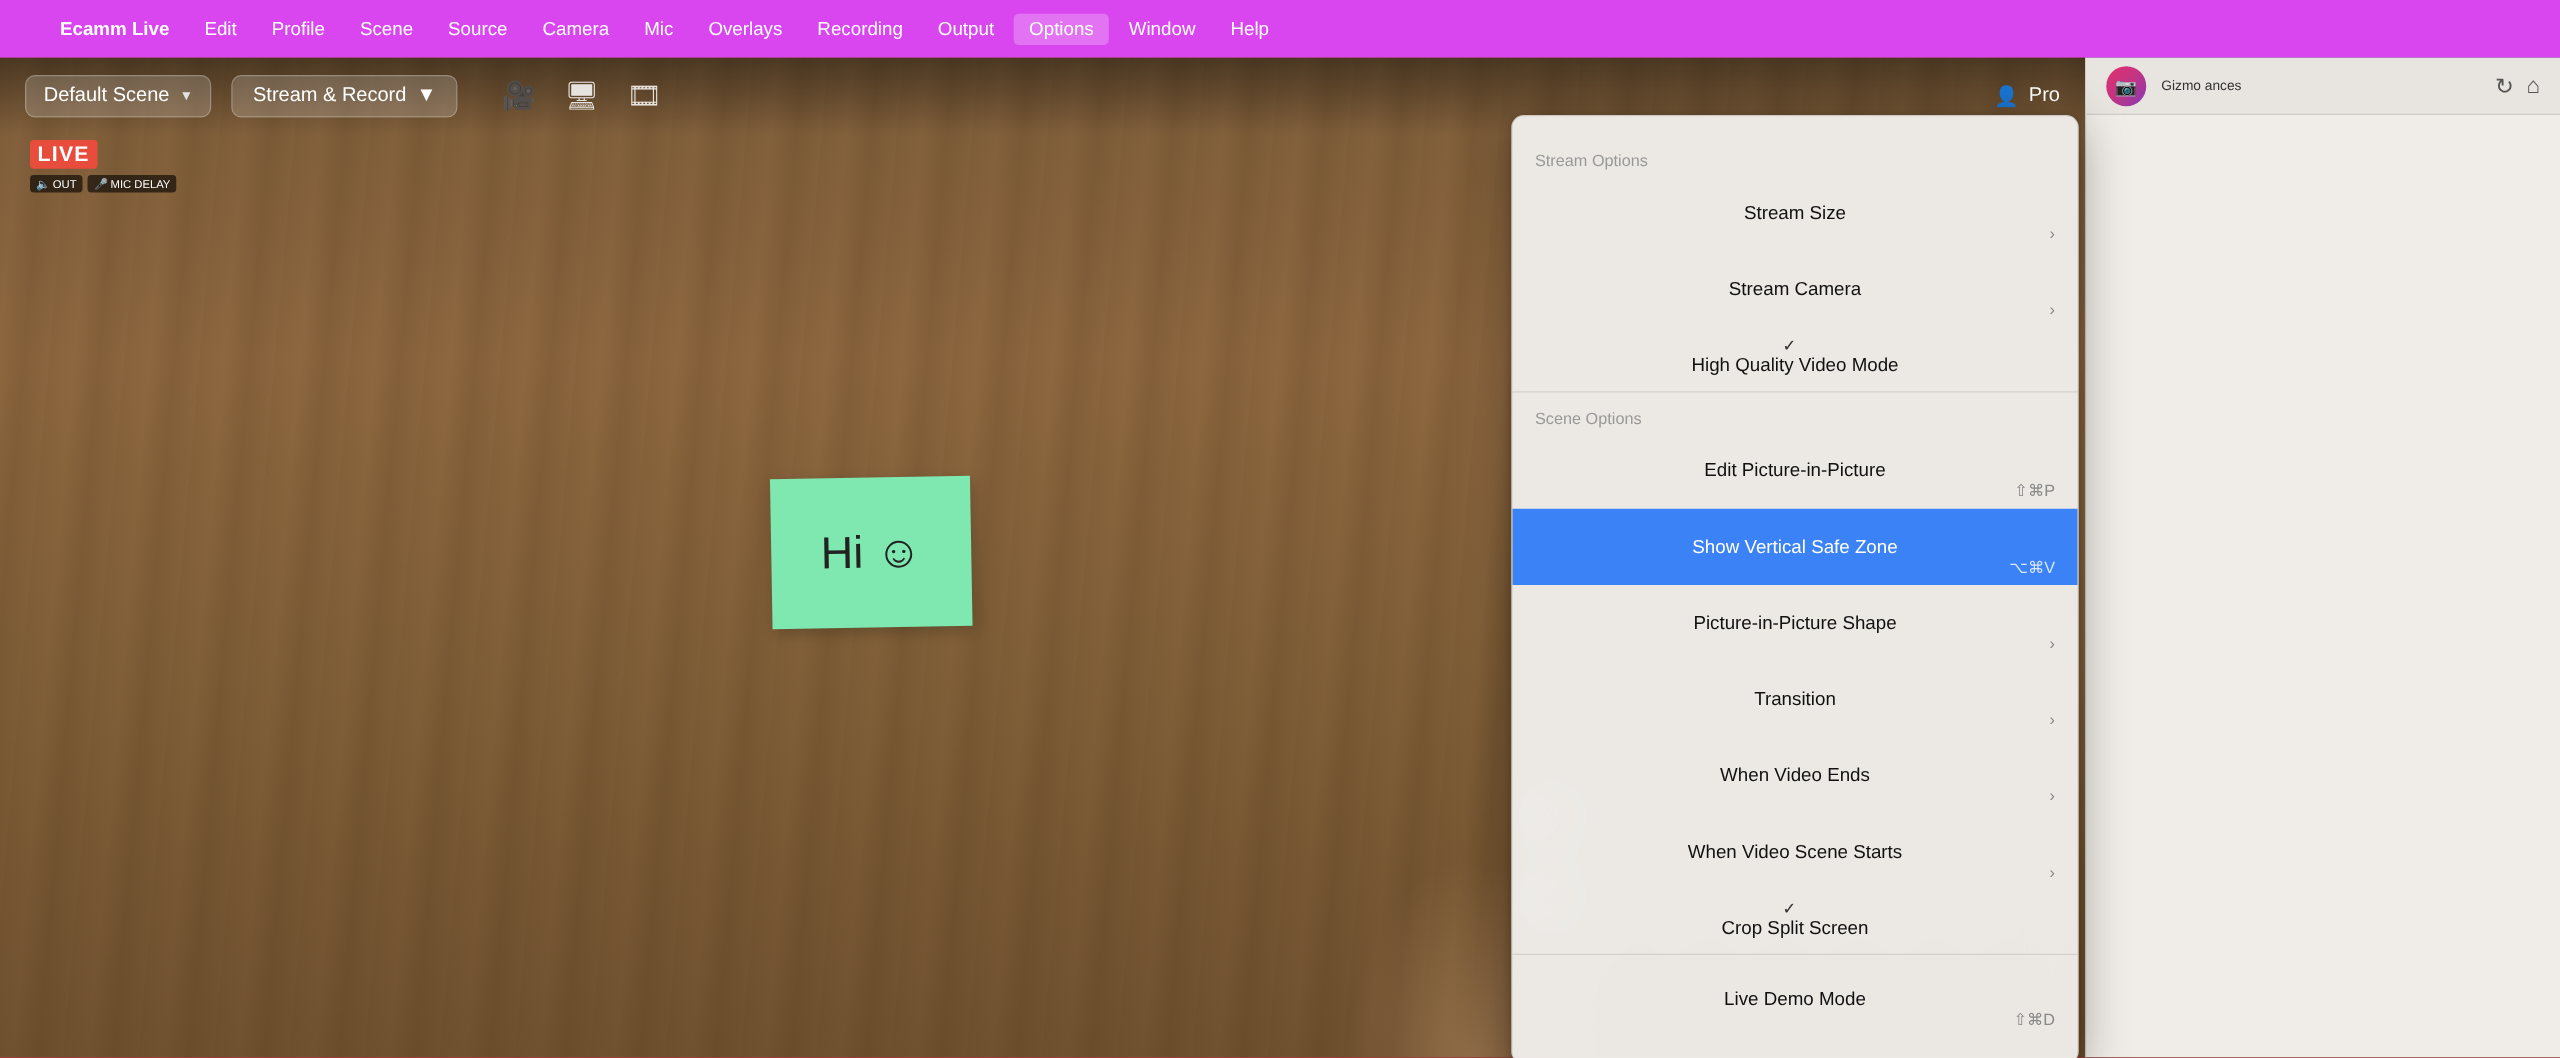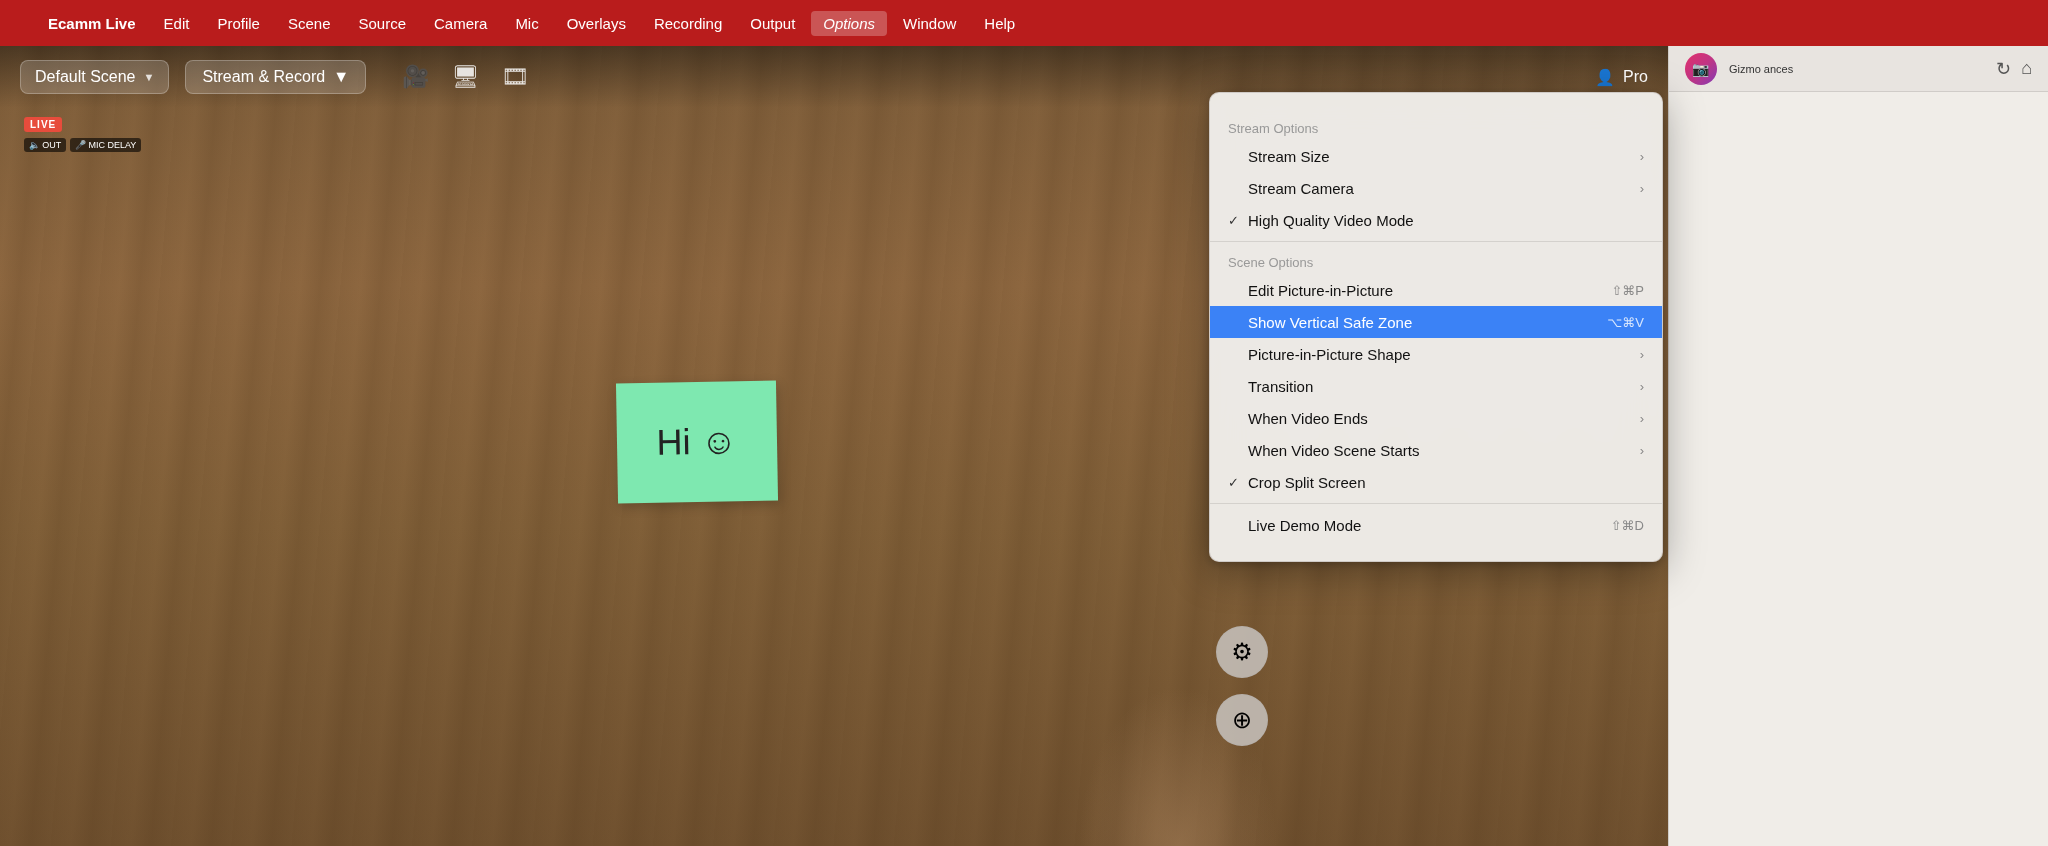--- a/index.html
+++ b/index.html
@@ -8,21 +8,21 @@
       height: 846px;
       overflow: hidden;
       font-family: -apple-system, BlinkMacSystemFont, 'SF Pro Text', 'Helvetica Neue', sans-serif;
       background: #2a2a2a;
     }
 
     
     #menubar {
       width: 100%;
       height: 46px;
-      background: #b91c1c;
+      background: #d946ef;
       display: flex;
       align-items: center;
       padding: 0 12px;
       gap: 4px;
       position: relative;
       z-index: 100;
     }
     .menu-apple {
       font-size: 18px;
       color: white;
@@ -33,21 +33,20 @@
       font-size: 15px;
       color: white;
       padding: 4px 12px;
       border-radius: 4px;
       cursor: pointer;
       white-space: nowrap;
       font-weight: 400;
     }
     .menu-item.active {
       background: rgba(255,255,255,0.25);
-      font-style: italic;
     }
     .menu-item-app {
       font-weight: 600;
       font-size: 15px;
     }
 
     
     #main {
       display: flex;
       width: 100%;
@@ -149,21 +148,21 @@
     
     #live-overlay {
       position: absolute;
       top: 68px;
       left: 24px;
       z-index: 10;
     }
     .live-badge {
       background: #e74c3c;
       color: white;
-      font-size: 10px;
+      font-size: 17px;
       font-weight: 700;
       padding: 2px 6px;
       border-radius: 3px;
       letter-spacing: 1px;
     }
     .audio-indicators {
       display: flex;
       gap: 4px;
       margin-top: 6px;
     }
@@ -251,20 +250,21 @@
 
     .dropdown-item {
       display: flex;
       align-items: center;
       padding: 7px 18px;
       font-size: 15px;
       color: #111;
       cursor: pointer;
       position: relative;
       min-height: 32px;
+      flex-direction: column;
     }
     .dropdown-item.highlighted {
       background: #3b82f6;
       color: white;
     }
     .dropdown-item .check {
       width: 20px;
       font-size: 13px;
       color: #333;
       flex-shrink: 0;

